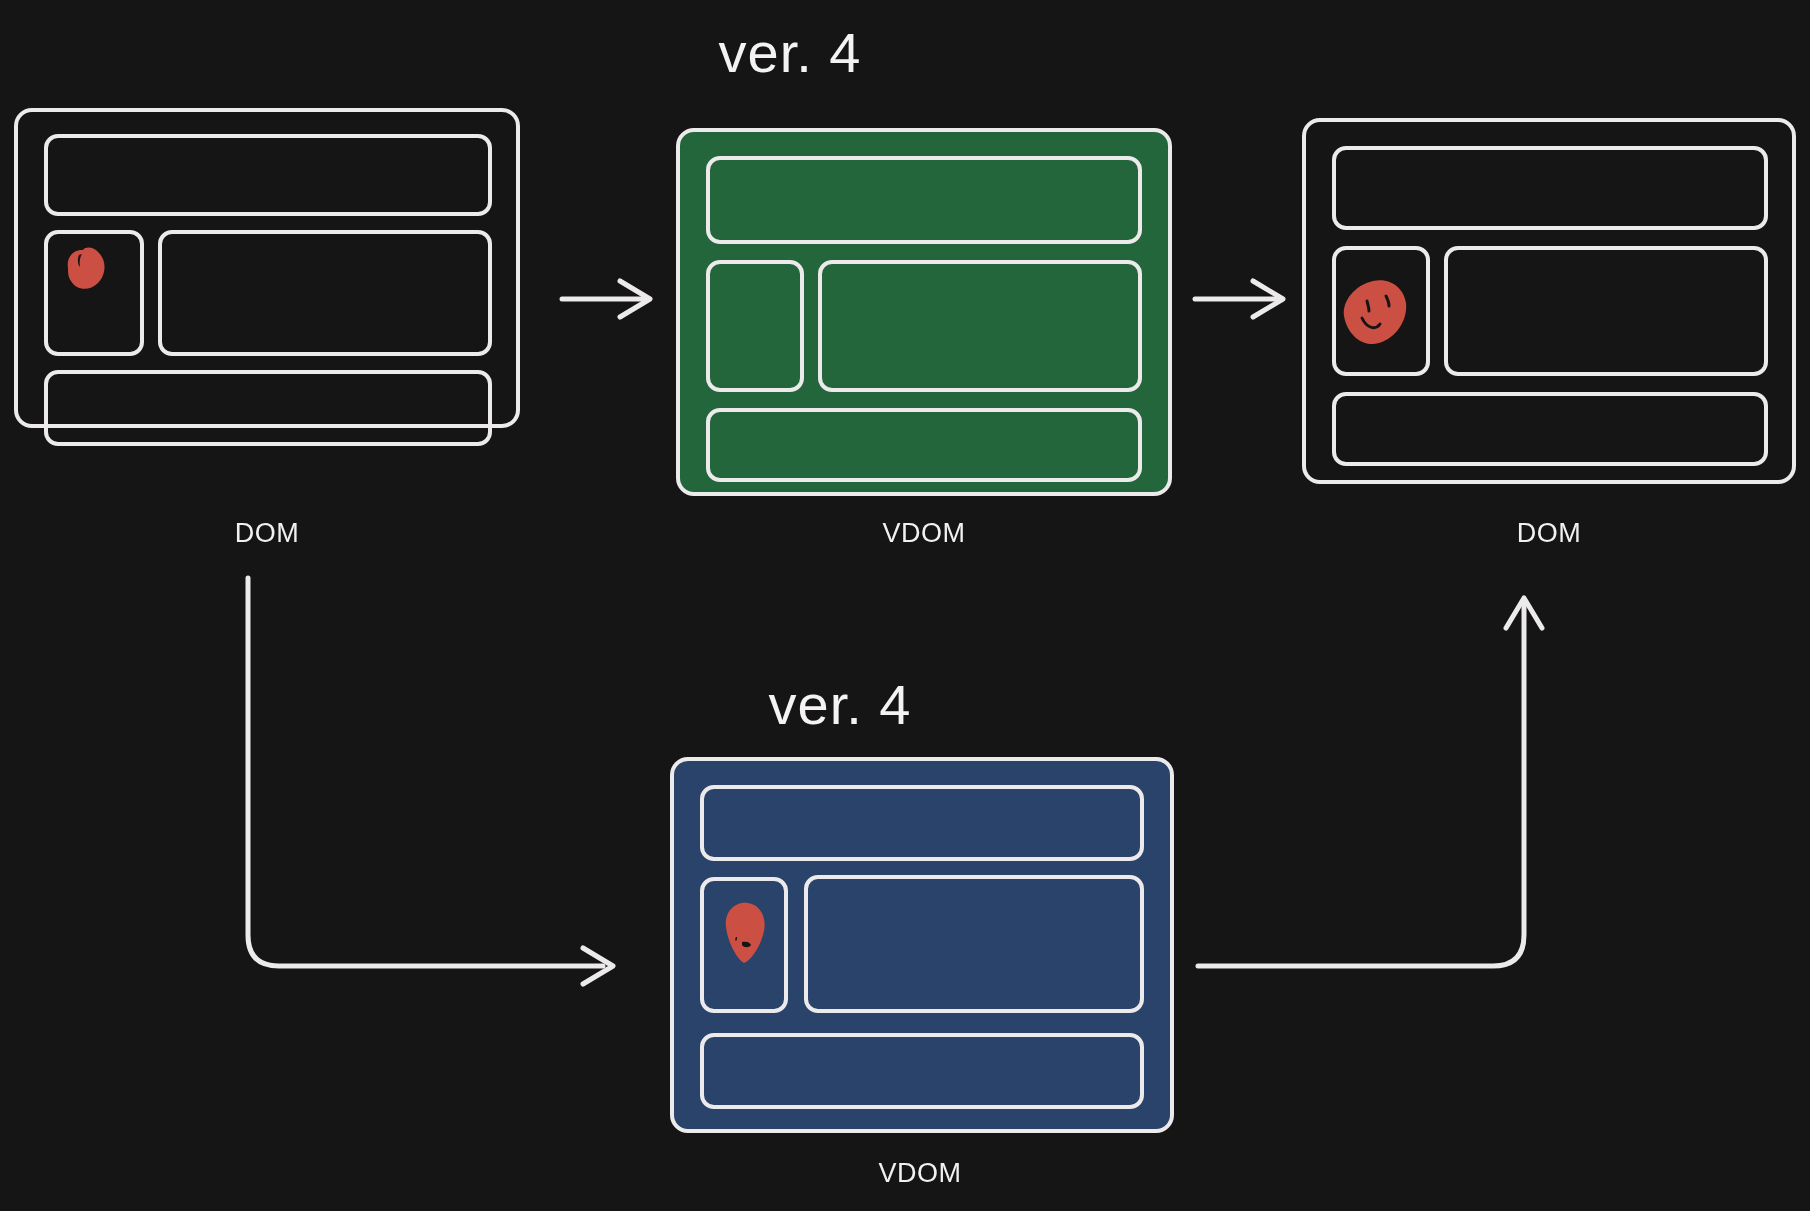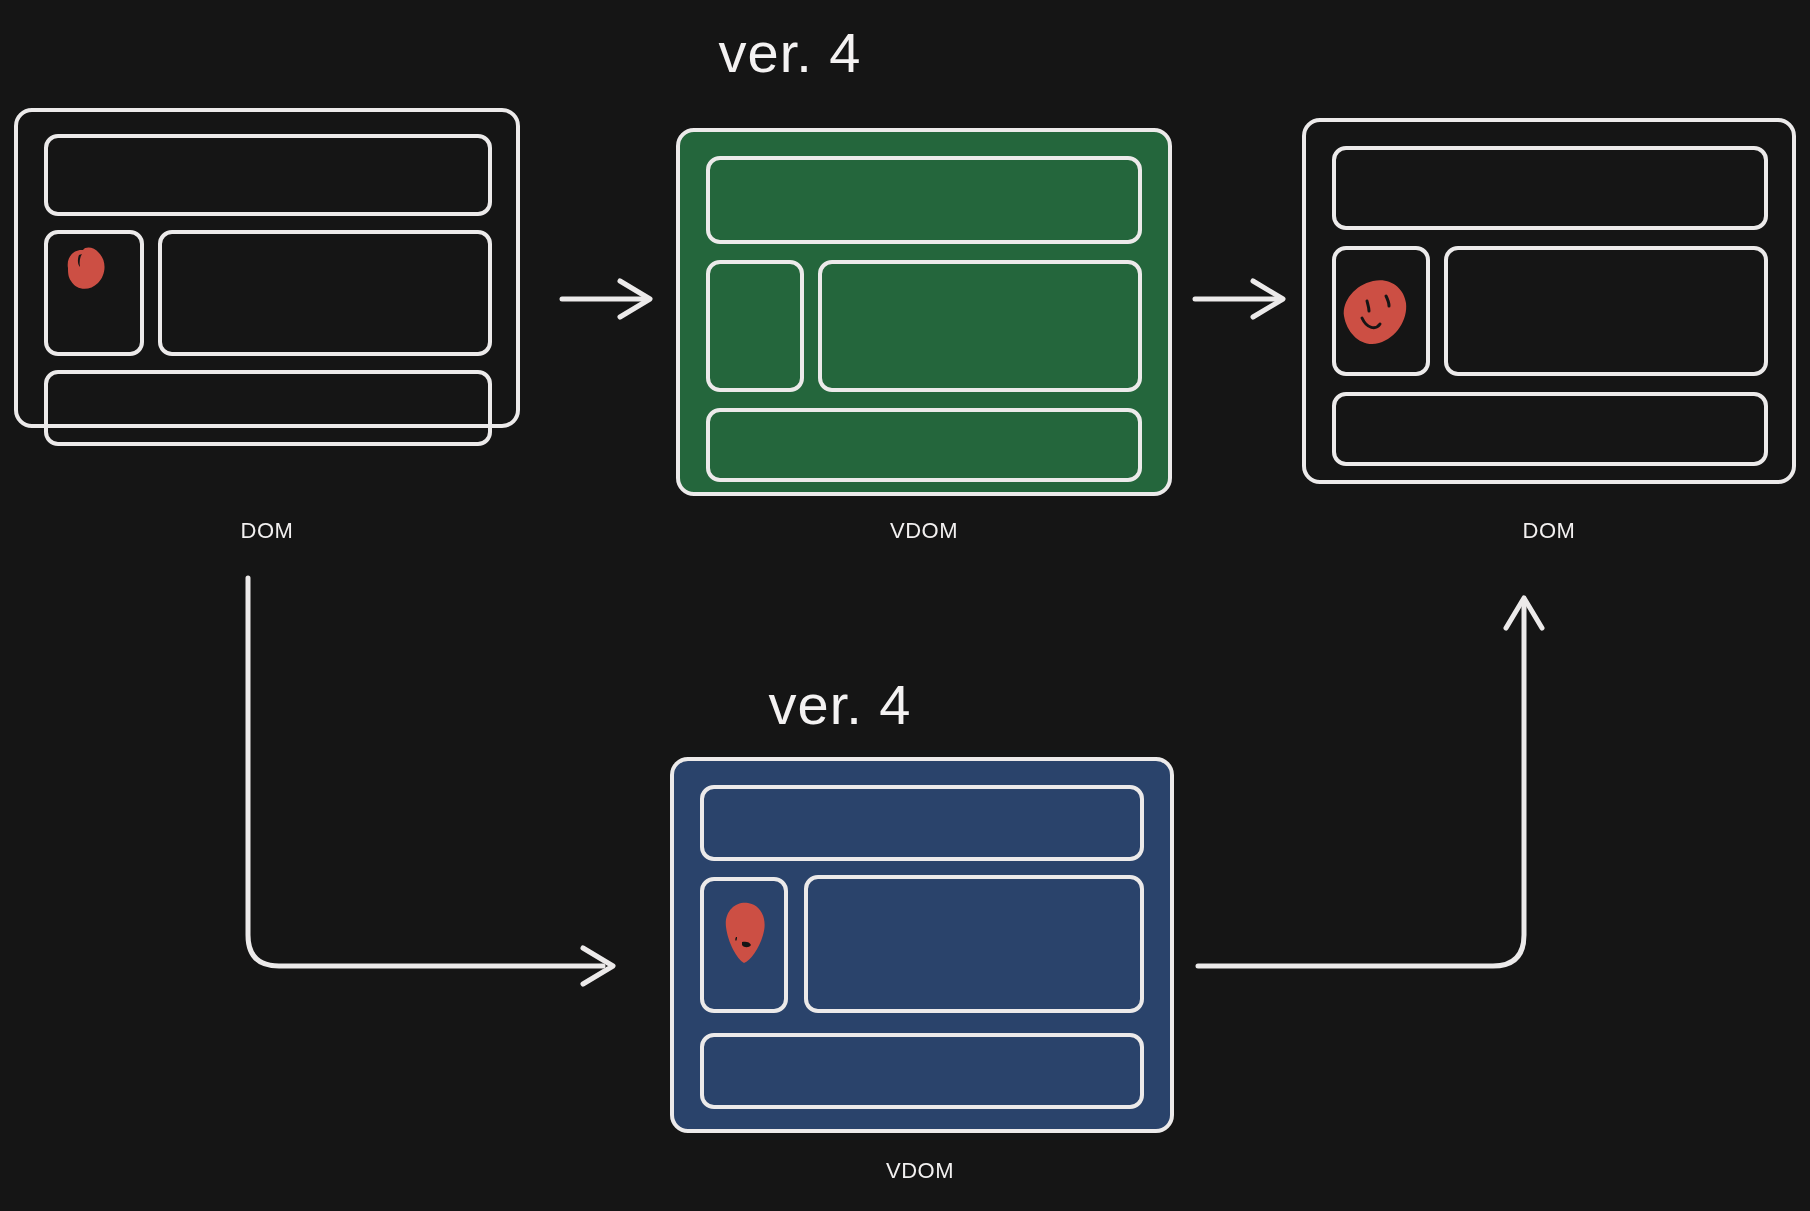--- a/index.html
+++ b/index.html
@@ -34,21 +34,21 @@
     box-sizing: border-box;
     border: 4px solid #eceaea;
     border-radius: 14px;
     background: transparent;
   }
 
   
   .caption {
     position: absolute;
     color: #f2f0f0;
-    font-size: 22px;
+    font-size: 27px;
     letter-spacing: 0.5px;
     text-align: center;
     white-space: nowrap;
   }
   .vertitle {
     position: absolute;
     color: #f4f2f2;
     font-size: 56px;
     letter-spacing: 1px;
     text-align: center;

